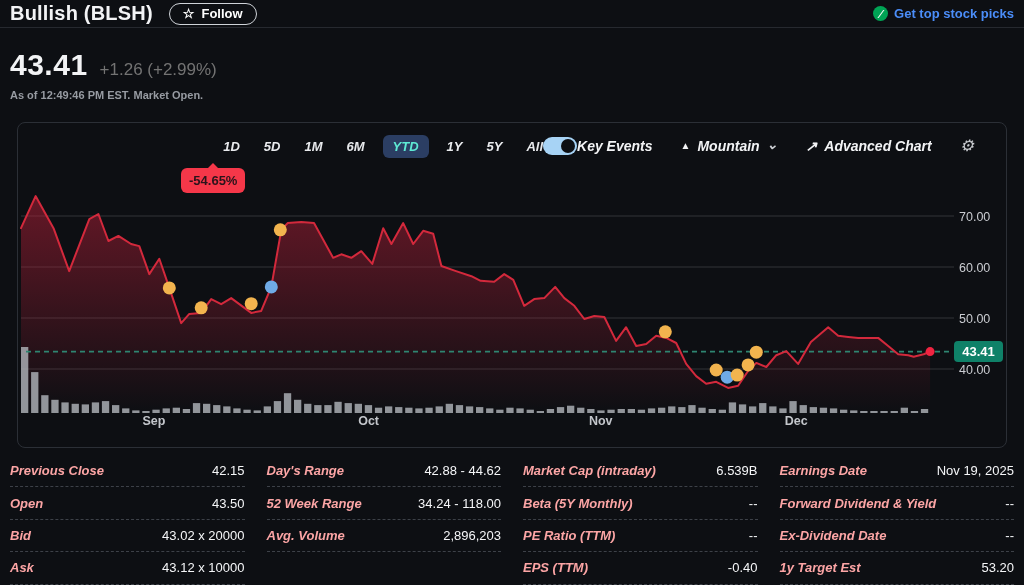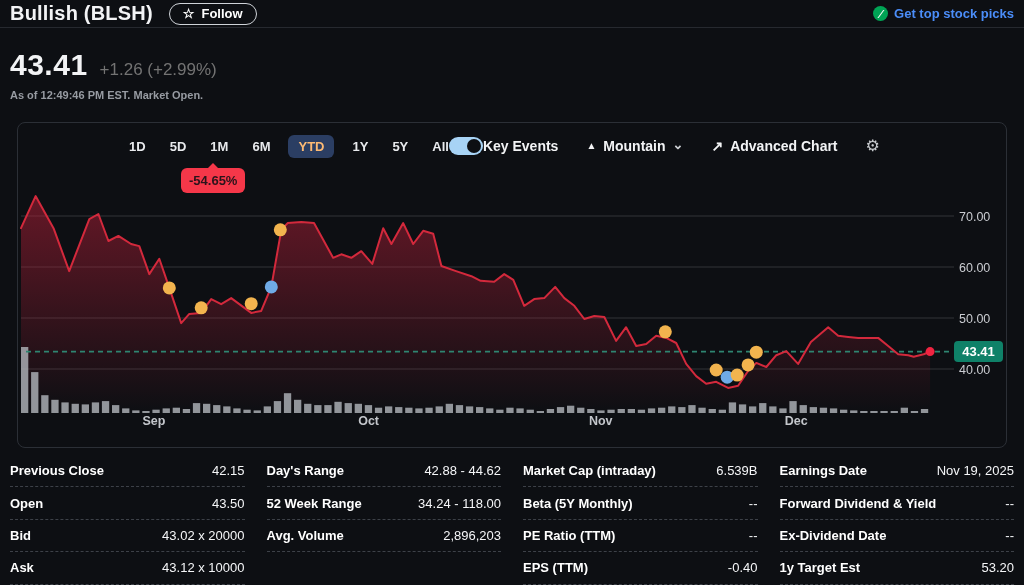--- a/index.html
+++ b/index.html
@@ -23,24 +23,24 @@
   
   .quote{position:absolute;top:48px;left:10px;}
   .price-row{display:flex;align-items:baseline;gap:12px;}
   .price{font-size:30px;font-weight:bold;letter-spacing:.5px;}
   .change{font-size:17px;font-weight:normal;color:#737373;}
   .asof{margin-top:7px;font-size:11px;font-weight:bold;color:#979ba2;}
   
   .chart-panel{position:absolute;left:17px;top:122px;width:990px;height:326px;
     border:1px solid #2b2f36;border-radius:8px;box-sizing:border-box;}
   .chart-toolbar{position:absolute;top:0;left:0;right:0;height:46px;z-index:3;
-    display:flex;align-items:center;justify-content:center;padding:0 32px 0 17px;}
+    display:flex;align-items:center;justify-content:flex-end;padding:0 32px 0 17px;font-style:italic;}
   .ranges{display:flex;gap:24px;align-items:center;font-size:13px;font-weight:bold;color:#e8eaed;}
   .range{padding:4px 0;cursor:pointer;}
-  .range.active{background:#2b3e63;color:#fdba74;padding:4px 10px;border-radius:6px;margin:0 -6px;}
+  .range.active{background:#2b3e63;color:#5eead4;padding:4px 10px;border-radius:6px;margin:0 -6px;}
   .right-controls{display:flex;align-items:center;gap:28px;}
   .toggle-group{display:flex;align-items:center;font-size:14px;font-weight:bold;cursor:pointer;}
   .toggle{width:34px;height:18px;border-radius:10px;background:#a7d3f5;position:relative;}
   .toggle-knob{position:absolute;right:2px;top:2px;width:14px;height:14px;border-radius:50%;background:#0d0f13;}
   .chart-select{display:flex;align-items:center;gap:7px;font-size:14px;font-weight:bold;cursor:pointer;}
   .mountain-ic{font-size:10px;line-height:1;}
   .chevron{font-size:13px;color:#cfd2d6;line-height:1;margin-top:-3px;}
   .advanced{display:flex;align-items:center;gap:7px;font-size:14px;font-weight:bold;cursor:pointer;}
   .adv-ic{font-size:14px;line-height:1;}
   .gear{font-size:16px;color:#c6c9cd;cursor:pointer;line-height:1;}
@@ -48,21 +48,21 @@
     font-size:13px;font-weight:bold;padding:5px 8px;border-radius:6px;}
   .range-badge::before{content:"";position:absolute;top:-5px;left:50%;transform:translateX(-50%);
     border-left:6px solid transparent;border-right:6px solid transparent;border-bottom:6px solid #f53749;}
   svg.chart{position:absolute;left:0;top:0;width:988px;height:324px;z-index:1;}
   svg text{font-family:"Liberation Sans", sans-serif;}
   
   .stats{position:absolute;left:10px;top:455px;width:1004px;
     display:grid;grid-template-columns:repeat(4,1fr);column-gap:22px;}
   .stat-row{display:flex;justify-content:space-between;align-items:center;height:31.4px;
     border-bottom:1px dashed #3d4148;font-size:13px;}
-  .stat-label{color:#ffffff;font-weight:600;}
+  .stat-label{color:#fca5a5;font-weight:600;font-style:italic;}
   .stat-value{color:#f5f6f8;font-weight:normal;}
 </style>
 </head>
 <body>
 
 <div class="header">
   <span class="title">Bullish (BLSH)</span>
   <button class="follow-btn">
     <span class="follow-star">☆</span>
     <span>Follow</span>

